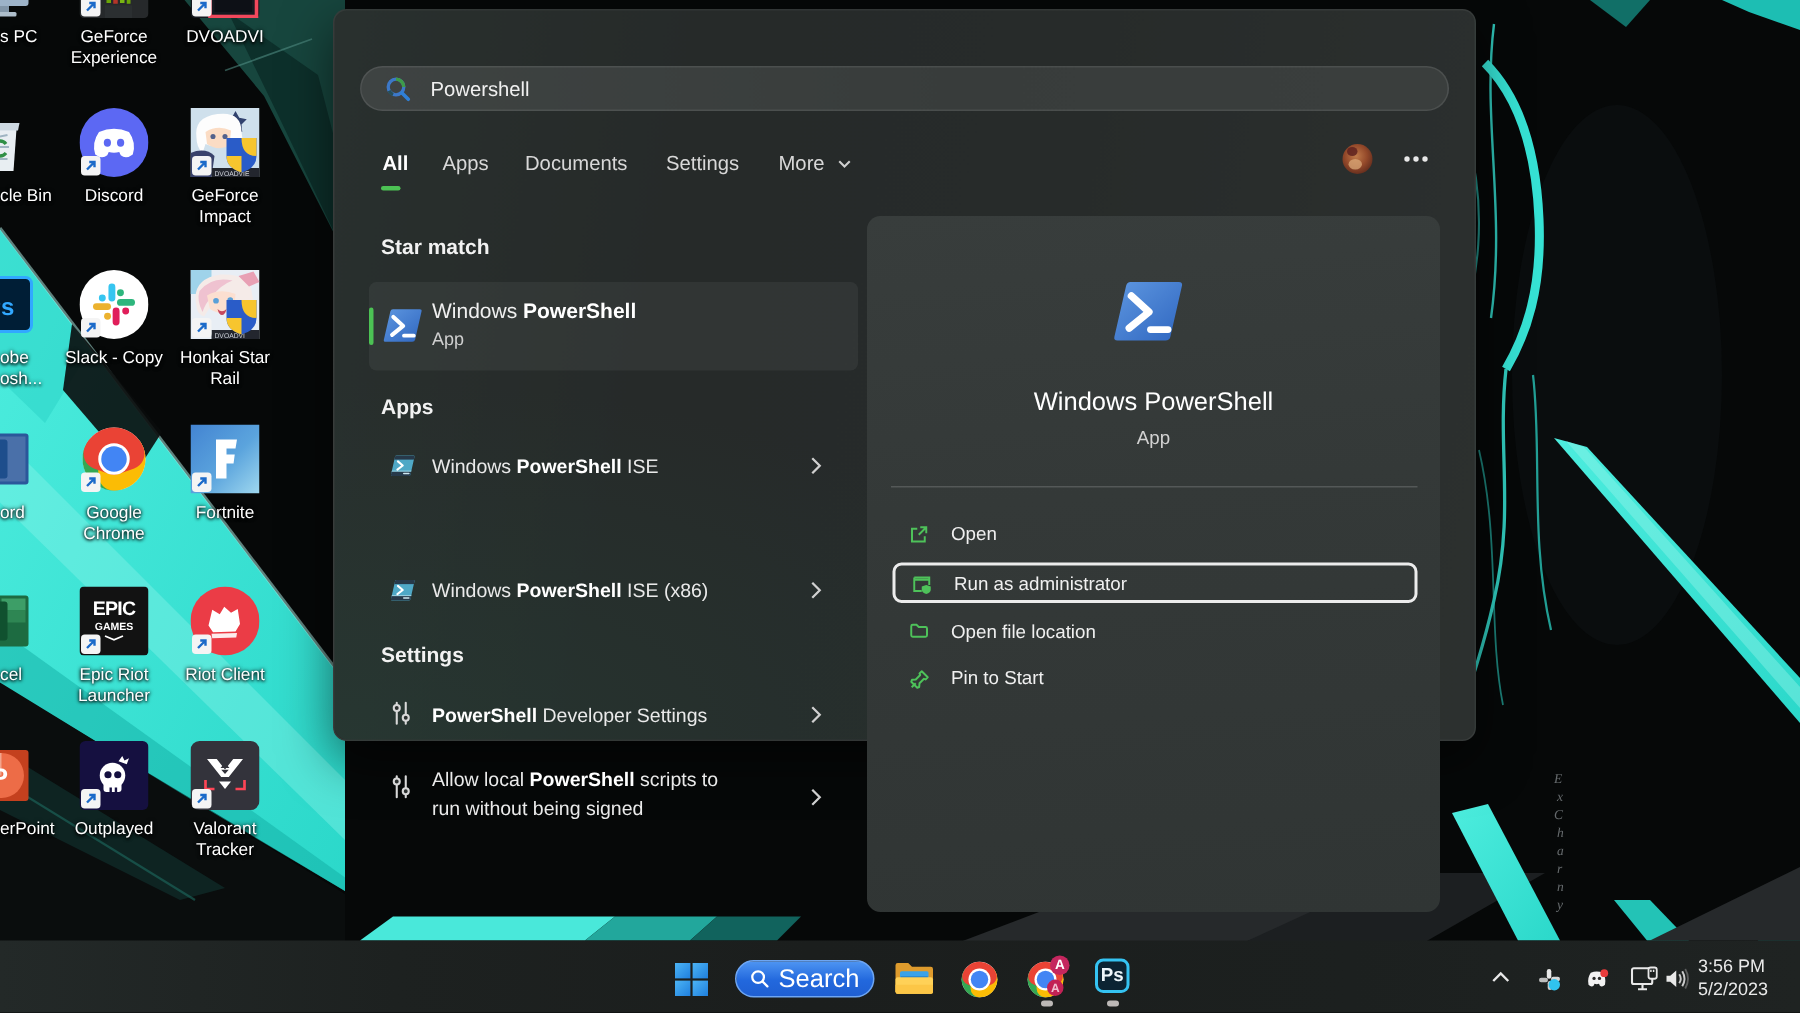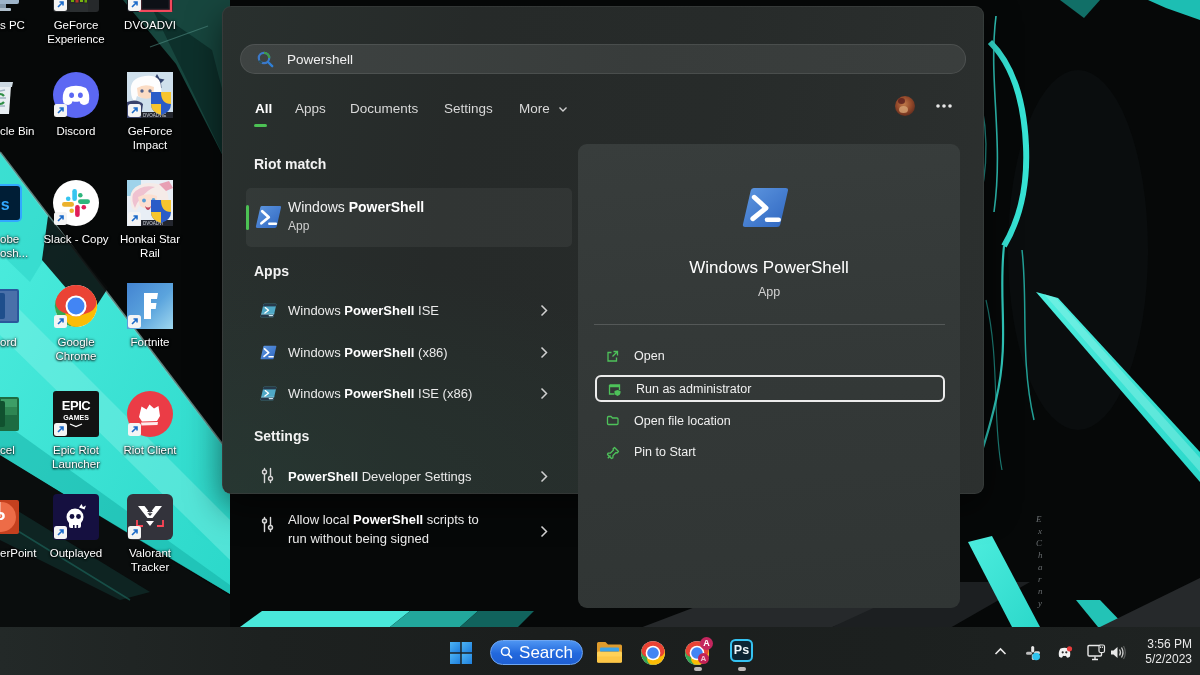--- a/index.html
+++ b/index.html
@@ -432,44 +432,35 @@
   </div>
   <div class="abs" style="left:672px;top:89px;width:20px;height:20px;border-radius:50%;background:radial-gradient(circle at 45% 40%, #c07a4a 0%, #94492a 45%, #5e2a1c 80%, #3c1a12 100%)">
     <div class="abs" style="left:4px;top:10px;width:9px;height:7px;border-radius:50%;background:#d9a878;opacity:.75"></div>
     <div class="abs" style="left:3px;top:2px;width:7px;height:6px;border-radius:50%;background:#5e211e;opacity:.85"></div>
   </div>
   <svg class="abs" style="left:712px;top:96px" width="18" height="6">
       <circle cx="3" cy="3" r="1.8" fill="#e8e8e8"></circle>
       <circle cx="9" cy="3" r="1.8" fill="#e8e8e8"></circle>
       <circle cx="15" cy="3" r="1.8" fill="#e8e8e8"></circle>
     </svg>
-  <div class="sechead" style="left:31px;top:149px">Riot match</div>
+  <div class="sechead" style="left:31px;top:149px">Star match</div>
   <div id="bmcard">
       <div id="bmbar"></div>
     <svg class="abs" style="left:9px;top:17px" width="27" height="24">
         <use href="#psicon"></use>
       </svg>
     <div class="abs bm-t" style="left:42px;top:11px;font-size:14px;color:#f0f0f0">Windows <b>PowerShell</b></div>
     <div class="abs" style="left:42px;top:31px;font-size:12px;color:#cfcfcf">App</div>
   </div>
   <div class="sechead" style="left:31px;top:256px">Apps</div>
   <div class="row" style="top:284px">
     <svg class="abs" style="left:14px;top:12px" width="17" height="15">
         <use href="#iseicon"></use>
       </svg>
     <div class="rowtxt">Windows <b>PowerShell</b> ISE</div>
-    <svg class="chev" width="8" height="13" viewBox="0 0 8 13">
-        <path d="M1.5 1.5 L6.5 6.5 L1.5 11.5" stroke="#d0d0d0" stroke-width="1.5" fill="none"></path>
-      </svg>
-  </div>
-  <div class="row" style="top:325.5px">
-    <svg class="abs" style="left:14px;top:12px" width="17" height="15">
-        <use href="#psicon"></use>
-      </svg>
-    <div class="rowtxt">Windows <b>PowerShell</b> (x86)</div>
     <svg class="chev" width="8" height="13" viewBox="0 0 8 13">
         <path d="M1.5 1.5 L6.5 6.5 L1.5 11.5" stroke="#d0d0d0" stroke-width="1.5" fill="none"></path>
       </svg>
   </div>
   <div class="row" style="top:367px">
     <svg class="abs" style="left:14px;top:12px" width="17" height="15">
         <use href="#iseicon"></use>
       </svg>
     <div class="rowtxt">Windows <b>PowerShell</b> ISE (x86)</div>
     <svg class="chev" width="8" height="13" viewBox="0 0 8 13">
@@ -616,14 +607,14 @@
     <rect x="1" y="1.5" width="13.5" height="10.5" rx="1.2" fill="none" stroke="#e8e8e8" stroke-width="1.4"></rect>
     <path d="M5 15.5 H11 M8 12.5 V15" stroke="#e8e8e8" stroke-width="1.4"></path>
     <rect x="12" y="1" width="5.5" height="7.5" rx="1.5" fill="#1d2120" stroke="#e8e8e8" stroke-width="1.2"></rect>
       <path d="M13.6 2.5 V4 M15.4 2.5 V4" stroke="#e8e8e8" stroke-width="1"></path>
   </svg>
   <svg class="abs" style="left:1110px;top:18px" width="17" height="15" viewBox="0 0 17 15">
     <path d="M1 5.5 H3.5 L7.5 2 V13 L3.5 9.5 H1 Z" fill="#e8e8e8"></path>
     <path d="M9.5 4.5 Q11.5 7.5 9.5 10.5 M11.5 2.5 Q14.5 7.5 11.5 12.5" stroke="#e8e8e8" stroke-width="1.3" fill="none" opacity=".85"></path>
     <path d="M13.5 1 Q17.2 7.5 13.5 14" stroke="#9a9a9a" stroke-width="1.2" fill="none" opacity=".5"></path>
   </svg>
-  <div class="abs" style="left:1132px;top:10px;width:60px;text-align:right;color:#eaeaea;font-size:12px;line-height:14.5px">3:56 PM<br>5/2/2023</div>
+  <div class="abs" style="left:1132px;top:10px;width:60px;color:#eaeaea;font-size:12px;line-height:14.5px">3:56 PM<br>5/2/2023</div>
 </div>
 
 </body></html>

